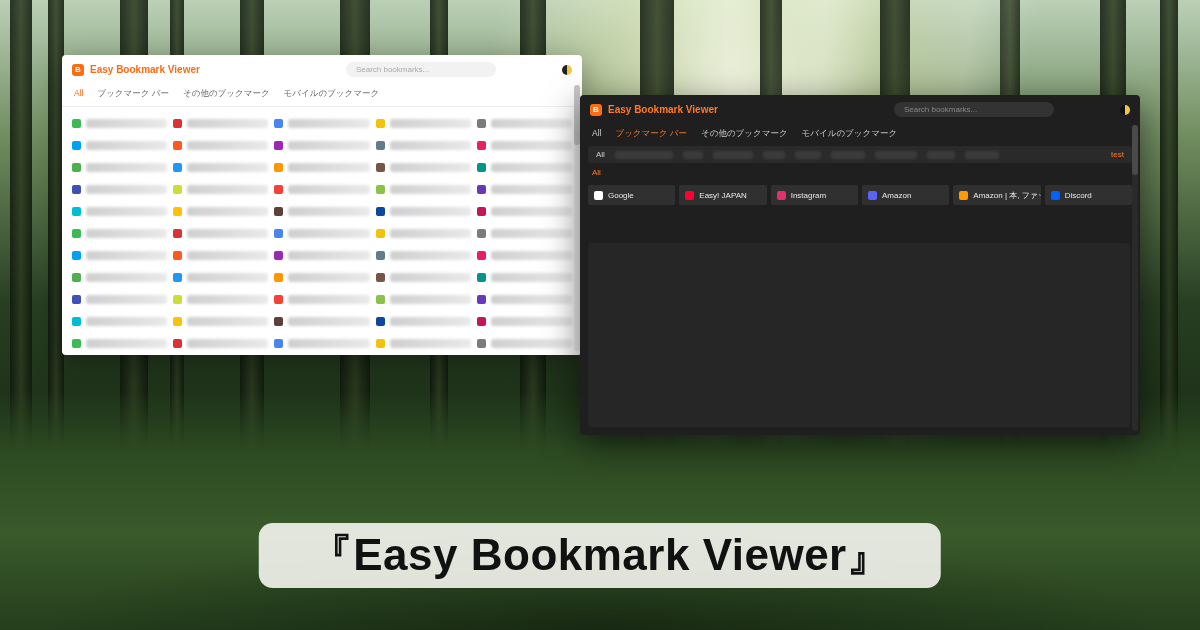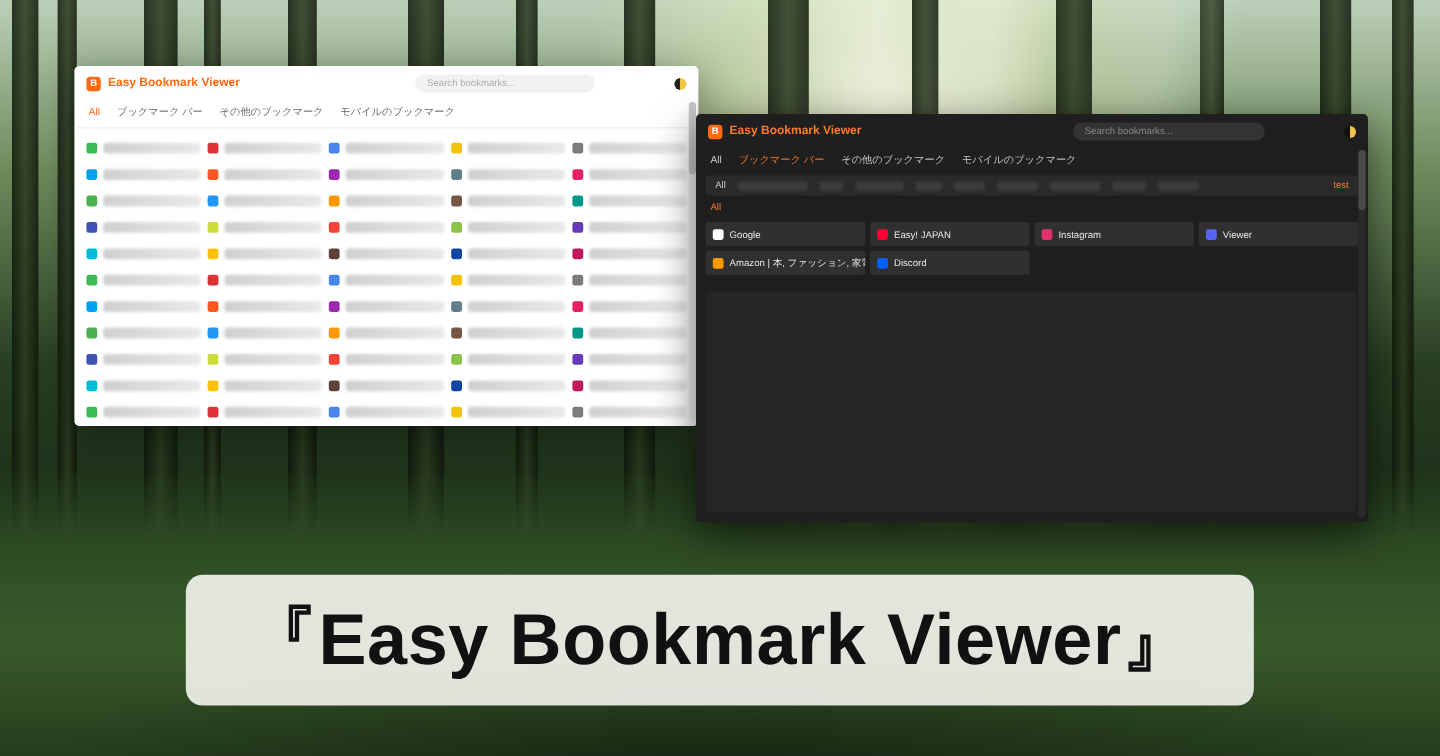--- a/index.html
+++ b/index.html
@@ -38,22 +38,22 @@
       linear-gradient( 99deg, transparent 70%, rgba(255,255,220,.18) 75%, transparent 80%);
     mix-blend-mode: screen;
   }
 
   
   .caption {
     position:absolute; left:50%; transform:translateX(-50%);
     bottom:42px;
     background: rgba(245,245,240,0.9);
     border-radius: 14px;
-    padding: 14px 50px;
-    font-size: 60px;
+    padding: 3px 50px;
+    font-size: 44px;
     font-weight: 600;
     color:#111;
     letter-spacing:.5px;
     white-space:nowrap;
     font-family: "Helvetica Neue", Arial, sans-serif;
   }
 
   
   .win-light {
     position:absolute; left:62px; top:55px;
@@ -119,21 +119,21 @@
   .wd-row2 {
     display:flex; align-items:center; gap:10px;
     background:#2a2a2a; margin:2px 8px; padding:4px 8px; border-radius:3px;
     font-size:8px; color:#bbb;
   }
   .wd-row2 .lbl { color:#ccc; }
   .wd-row2 .chip { height:8px; border-radius:2px; background:#3b3b3b; filter:blur(1px); }
   .wd-row2 .test { margin-left:auto; color:#ff7a2a; }
   .wd-sub { padding:3px 12px 6px; font-size:8px; color:#ff7a2a;}
   .wd-grid {
-    display:grid; grid-template-columns: repeat(4,1fr);
+    display:grid; grid-template-columns: repeat(6,1fr);
     gap:4px; padding:2px 8px;
   }
   .wd-card {
     background:#303030; border-radius:2px;
     display:flex; align-items:center; gap:5px;
     padding:4px 6px; height:20px;
     font-size:8px; color:#e8e8e8;
     overflow:hidden; white-space:nowrap;
   }
   .wd-fav { width:9px; height:9px; border-radius:2px; flex:0 0 9px;}
@@ -439,21 +439,21 @@
       <div class="wd-card">
         <div class="wd-fav" style="background: rgb(255, 0, 51);"></div>
         <span>Easy! JAPAN</span>
       </div>
       <div class="wd-card">
         <div class="wd-fav" style="background: rgb(225, 48, 108);"></div>
         <span>Instagram</span>
       </div>
       <div class="wd-card">
         <div class="wd-fav" style="background: rgb(88, 101, 242);"></div>
-        <span>Viewer</span>
+        <span>Amazon</span>
       </div>
       <div class="wd-card">
         <div class="wd-fav" style="background: rgb(255, 153, 0);"></div>
         <span>Amazon | 本, ファッション, 家電か...</span>
       </div>
       <div class="wd-card">
         <div class="wd-fav" style="background: rgb(0, 97, 255);"></div>
         <span>Discord</span>
       </div>
     </div>

